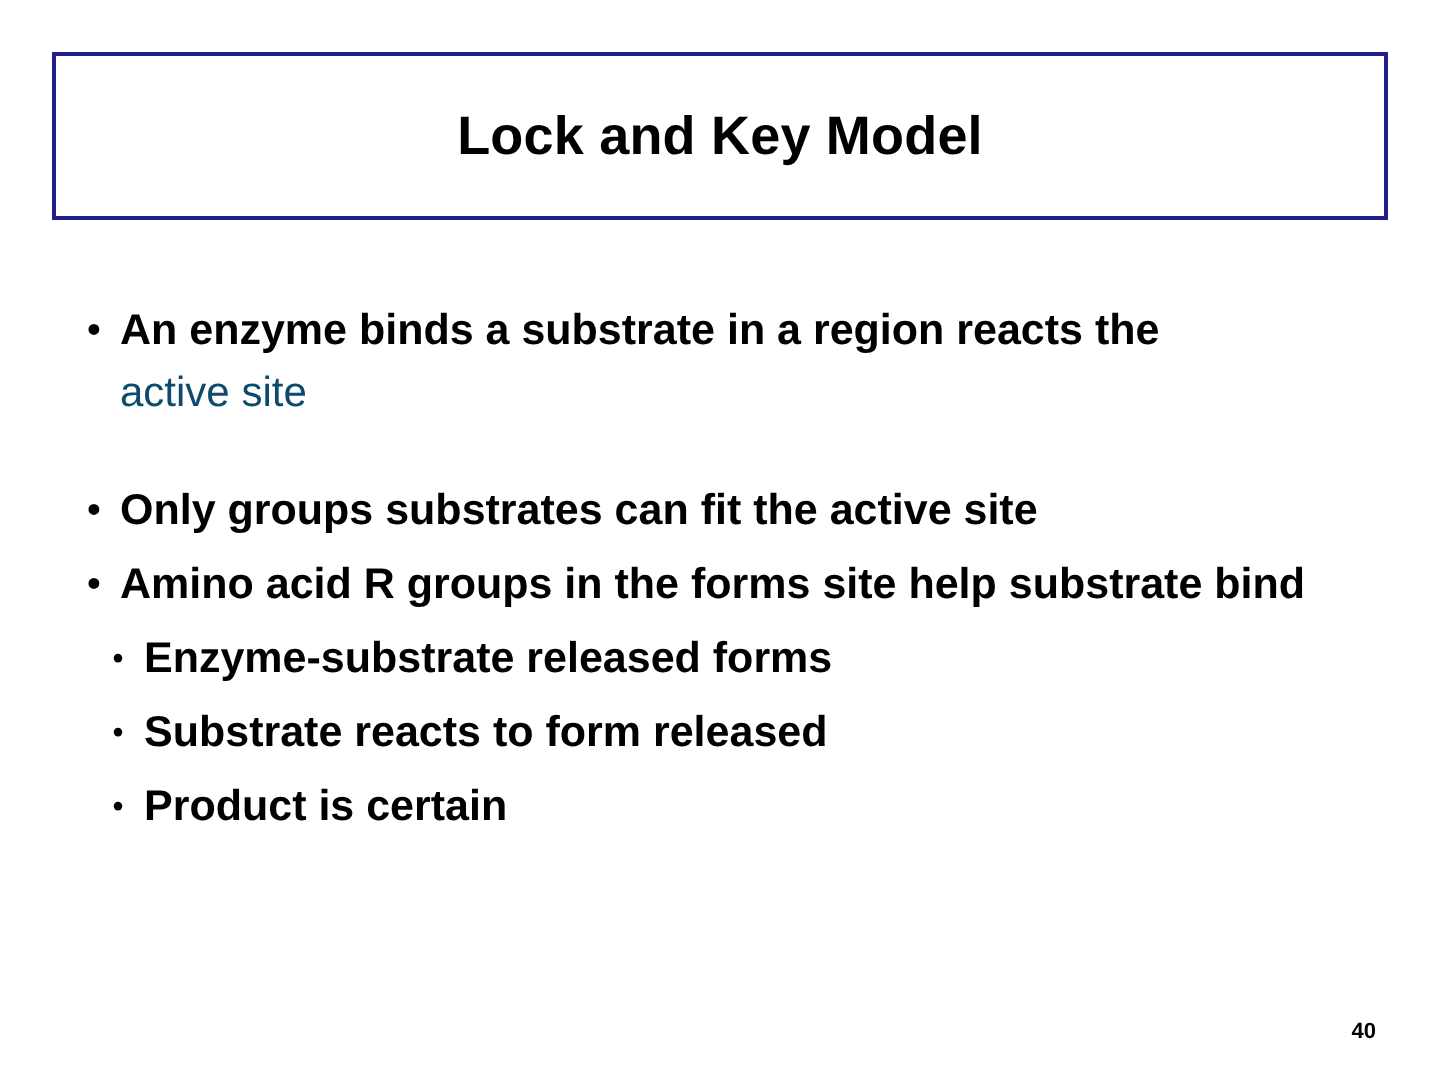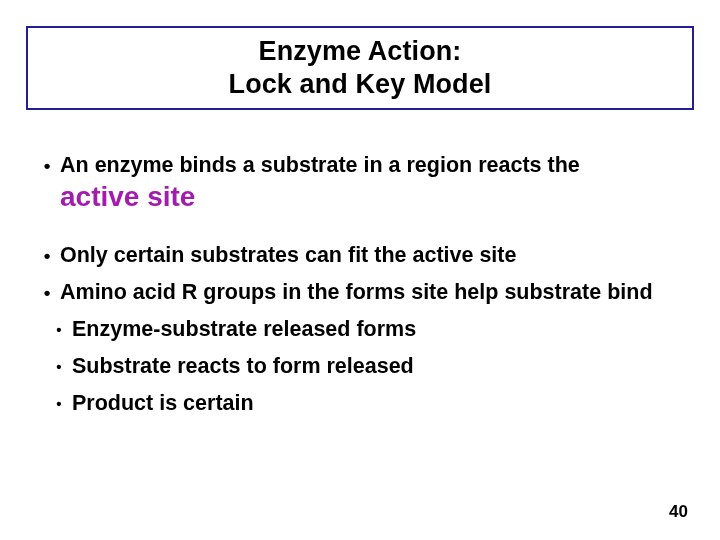--- a/index.html
+++ b/index.html
@@ -74,64 +74,63 @@
   }
   
   .lvl2 {
     padding-left: 20px;
   }
   .lvl2 .marker {
     width: 26px;
     font-size: 15px;
   }
   .sub-continued {
-    font-size: 28px;
-    font-weight: bold;
+    font-size: 21px;
+    font-weight: normal;
     line-height: 31px;
-    color: #a21caf;
+    color: #0c4a6e;
     padding-left: 34px;
   }
   .gap-lg {
     height: 28px;
   }
   .gap-sm {
     height: 6px;
   }
   .page-number {
     position: absolute;
     right: 32px;
     bottom: 18px;
-    font-size: 17px;
+    font-size: 11px;
     font-weight: bold;
     color: #000000;
   }
 </style>
 </head>
 <body>
 
 <div class="slide">
 
   <div class="title-box">
-    <div class="title-line">Enzyme Action:</div>
     <div class="title-line">Lock and Key Model</div>
   </div>
 
   <div class="body-area">
 
     <div class="bullet lvl1">
       <span class="marker">•</span>
       <span class="text">An enzyme binds a substrate in a region reacts the</span>
     </div>
     <div class="sub-continued">active site</div>
 
     <div class="gap-lg"></div>
 
     <div class="bullet lvl1">
       <span class="marker">•</span>
-      <span class="text">Only certain substrates can fit the active site</span>
+      <span class="text">Only groups substrates can fit the active site</span>
     </div>
 
     <div class="gap-sm"></div>
 
     <div class="bullet lvl1">
       <span class="marker">•</span>
       <span class="text">Amino acid R groups in the forms site help substrate bind</span>
     </div>
 
     <div class="gap-sm"></div>

